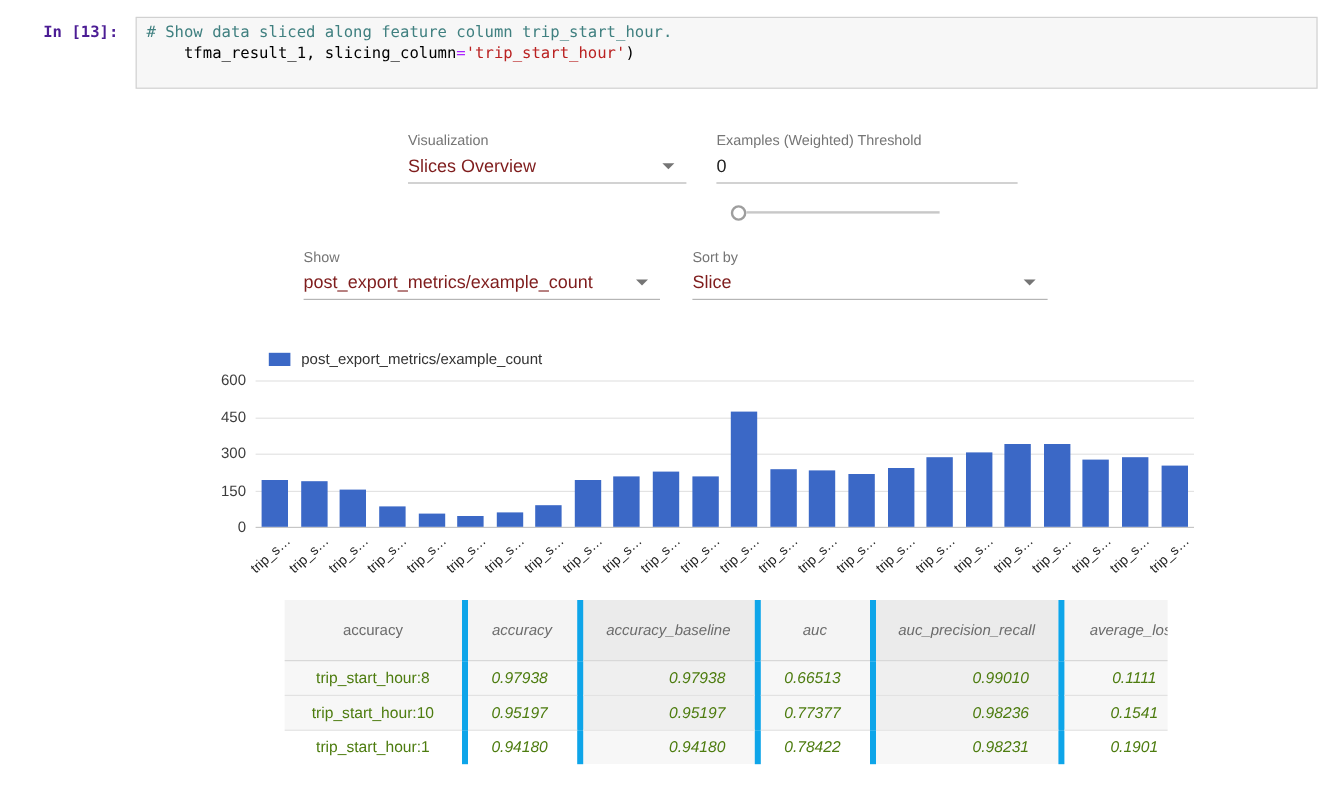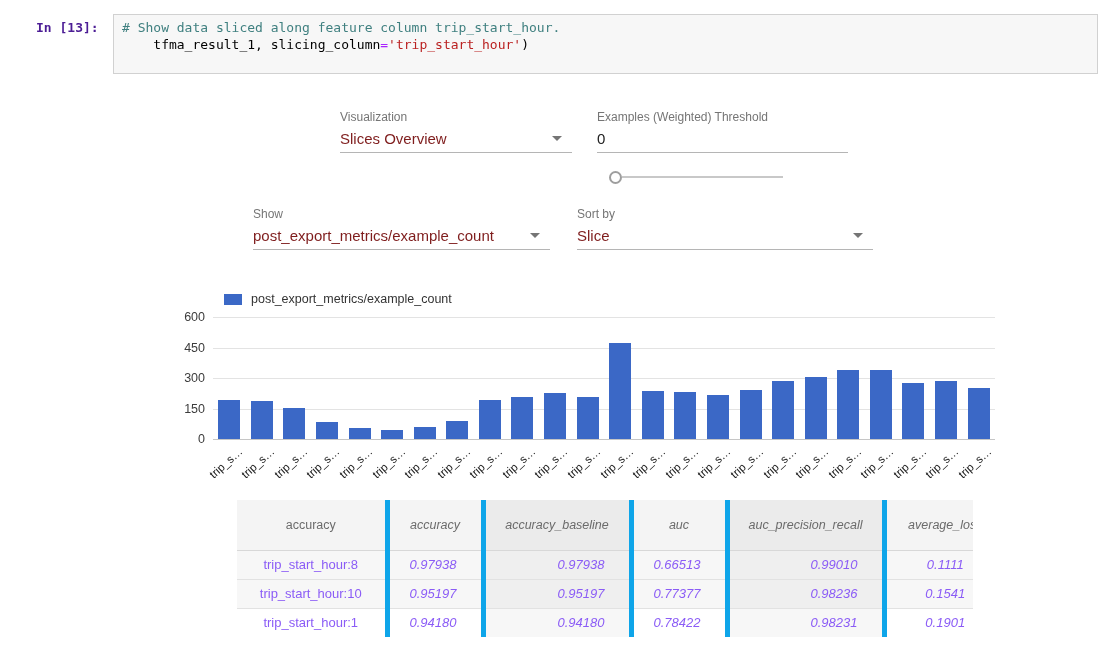--- a/index.html
+++ b/index.html
@@ -80,21 +80,21 @@
   
   .tablewrap { position:absolute; left:237px; top:500px; width:736px; overflow:hidden; }
   table.metrics { border-collapse:collapse; table-layout:fixed; width:767px; }
   .metrics th {
     height:50px; background:#f4f4f4; color:#6b6b6b; font-size:12.5px; font-weight:400;
     text-align:center; vertical-align:middle; border-bottom:1px solid #d8d8d8;
     overflow:hidden; white-space:nowrap;
   }
   .metrics th.stripe { background:#ebebeb; }
   .metrics td {
-    height:29px; font-size:13px; color:#8b5cf6; vertical-align:middle;
+    height:29px; font-size:13px; color:#4d7c0f; vertical-align:middle;
     border-top:1px solid #e2e2e2; overflow:hidden; white-space:nowrap;
   }
   .metrics th + th, .metrics td + td { border-left:5px solid #0ea5e9;font-style:italic; }
   .metrics tr.odd  td { background:#f7f7f7; }
   .metrics tr.odd  td.stripe { background:#efefef; }
   .metrics tr.even td { background:#ffffff; }
   .metrics tr.even td.stripe { background:#f7f7f7; }
   .metrics td.ctr { text-align:center; }
   .metrics td.num { text-align:right; padding-right:24px; }
 </style>

